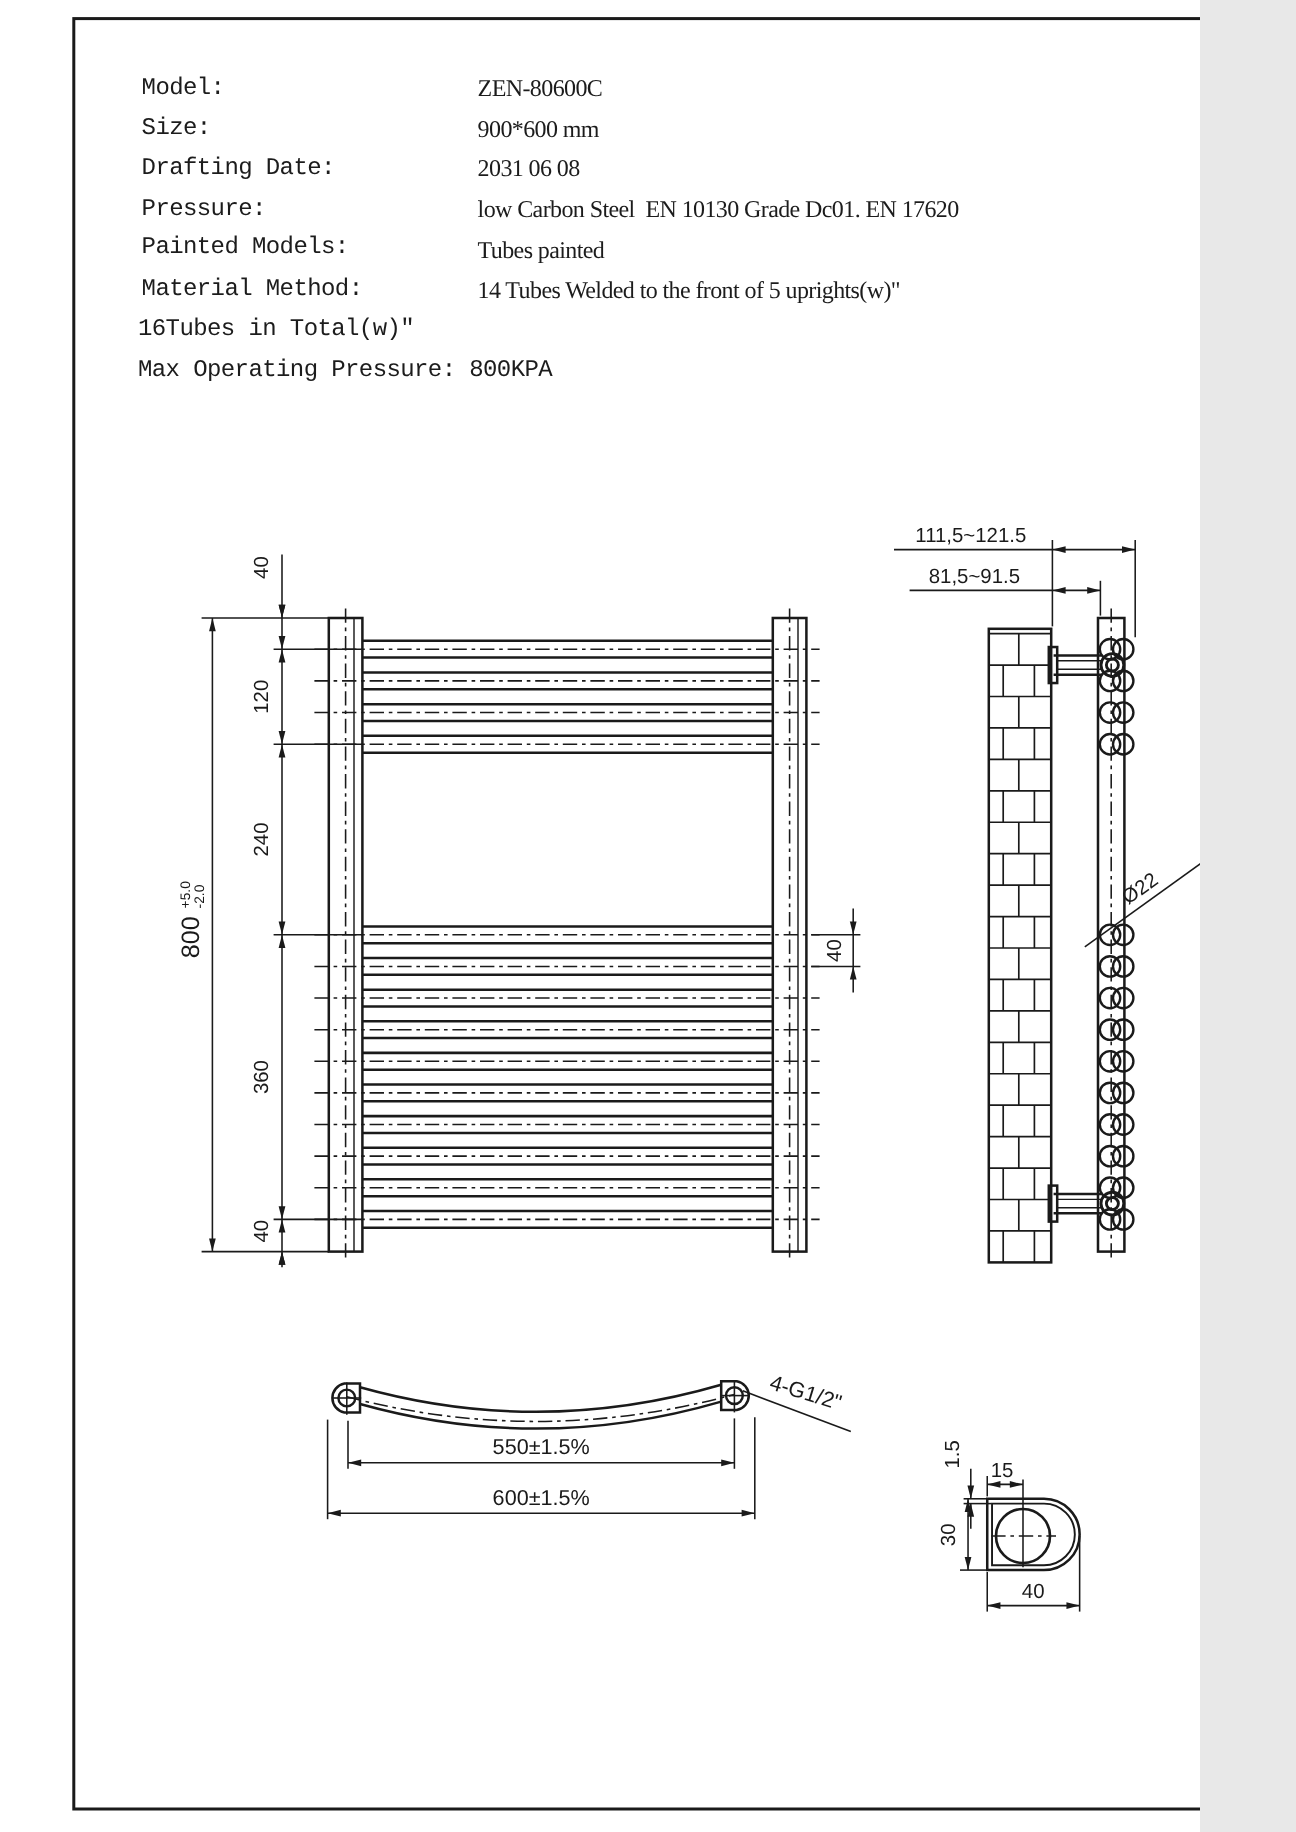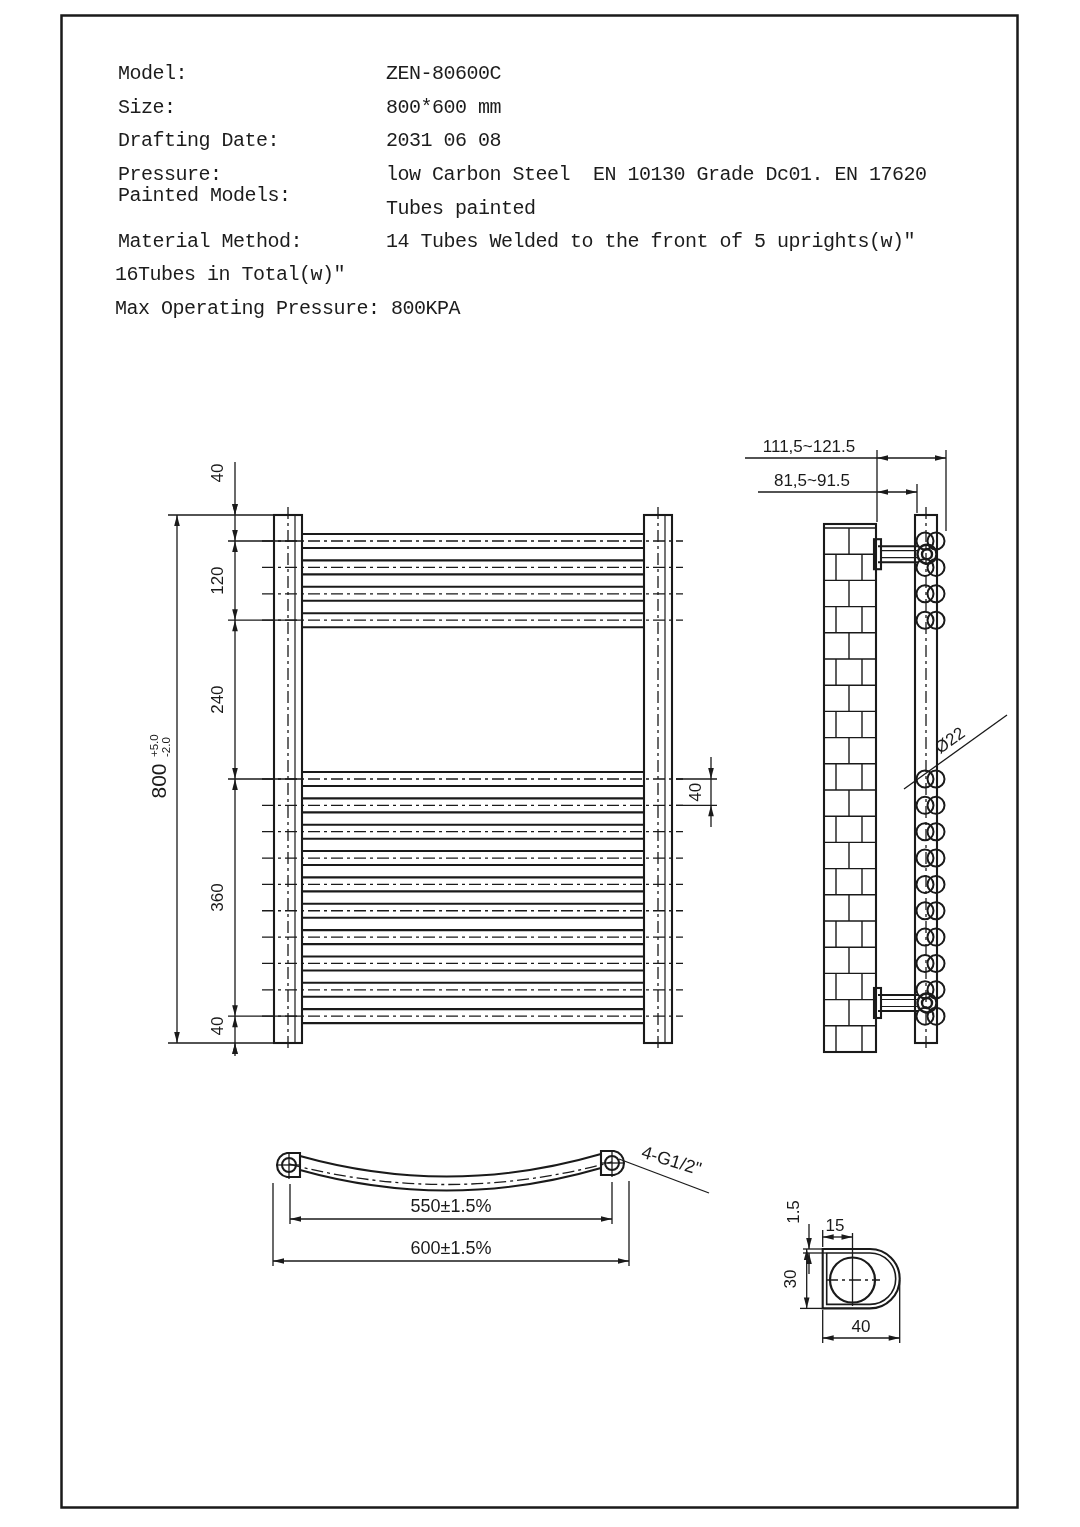--- a/index.html
+++ b/index.html
@@ -1,41 +1,41 @@
 <!DOCTYPE html>
 <html><head>
 <meta charset="utf-8">
 <style>
   html,body{margin:0;padding:0;background:#e8e8e8;}
-  .page{position:relative;width:1080px;height:1527px;background:#ffffff;overflow:hidden;
+  .page{position:relative;width:1000px;height:1527px;background:#ffffff;overflow:hidden;
         font-family:"Liberation Sans",sans-serif;color:#1a1a1a;}
   .info-label,.info-value,.info-line{
     position:absolute;font-family:"Liberation Mono",monospace;font-size:20px;
     white-space:pre;color:#1c1c1c;letter-spacing:-0.5px;line-height:24px;}
   .info-label{left:118px;}
-  .info-value{left:386px;}
+  .info-value{left:398px;font-family:Liberation Serif, serif;}
   .info-line{left:115px;}
   svg{position:absolute;left:0;top:0;}
   text{fill:#1a1a1a;}
 </style>
 </head>
 <body>
 
 <div class="page">
 
   <div>
     <div class="info-label" style="top:62px">Model:</div>
     <div class="info-value" style="top:62px">ZEN-80600C</div>
     <div class="info-label" style="top:96px">Size:</div>
-    <div class="info-value" style="top:96px">800*600 mm</div>
+    <div class="info-value" style="top:96px">900*600 mm</div>
     <div class="info-label" style="top:129px">Drafting Date:</div>
     <div class="info-value" style="top:129px">2031 06 08</div>
     <div class="info-label" style="top:163px">Pressure:</div>
     <div class="info-value" style="top:163px">low Carbon Steel  EN 10130 Grade Dc01. EN 17620</div>
-    <div class="info-label" style="top:184px">Painted Models:</div>
+    <div class="info-label" style="top:195px">Painted Models:</div>
     <div class="info-value" style="top:197px">Tubes painted</div>
     <div class="info-label" style="top:230px">Material Method:</div>
     <div class="info-value" style="top:230px">14 Tubes Welded to the front of 5 uprights(w)"</div>
     <div class="info-line" style="top:263px">16Tubes in Total(w)"</div>
     <div class="info-line" style="top:297px">Max Operating Pressure: 800KPA</div>
   </div>
 
   <svg id="dwg" width="1080" height="1527" viewBox="0 0 1080 1527">
       <g>
         <rect x="61.5" y="15.5" width="956" height="1492" stroke="#1a1a1a" stroke-width="2.5" fill="none" rx="0"></rect>

